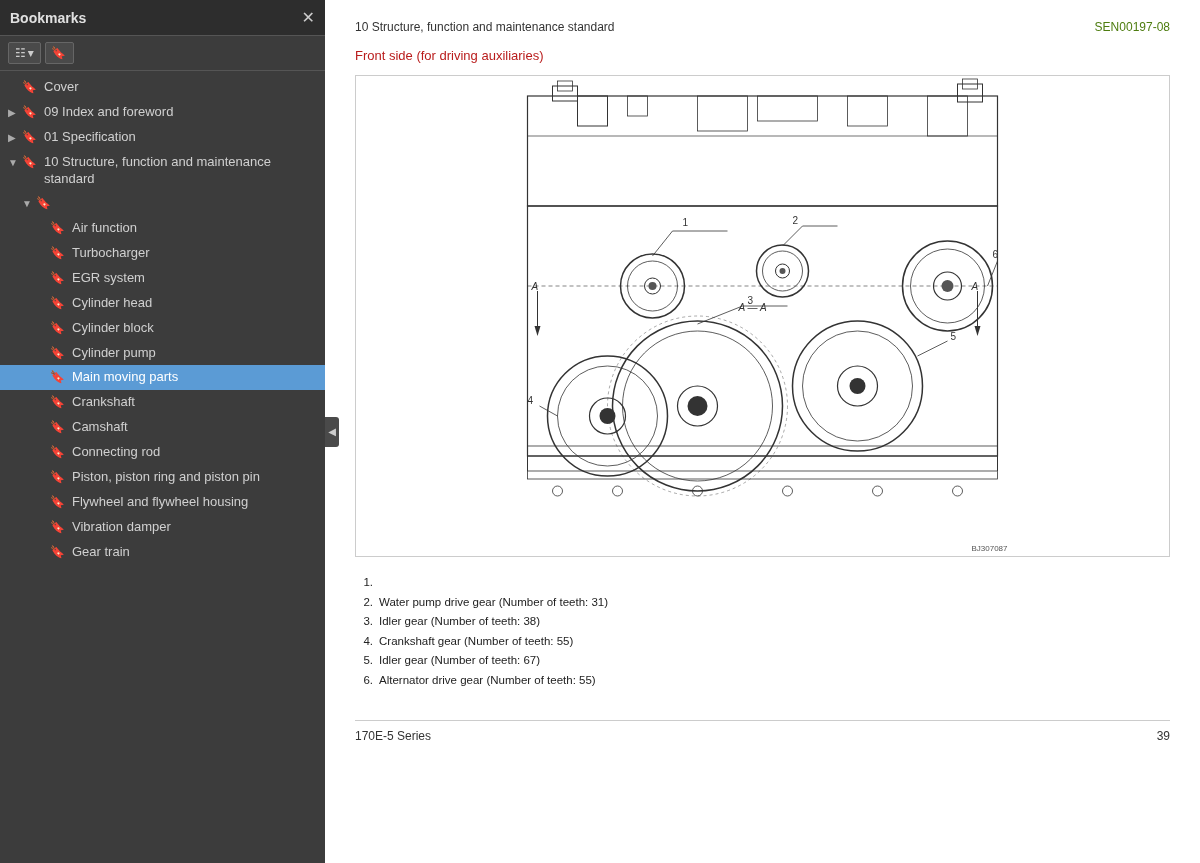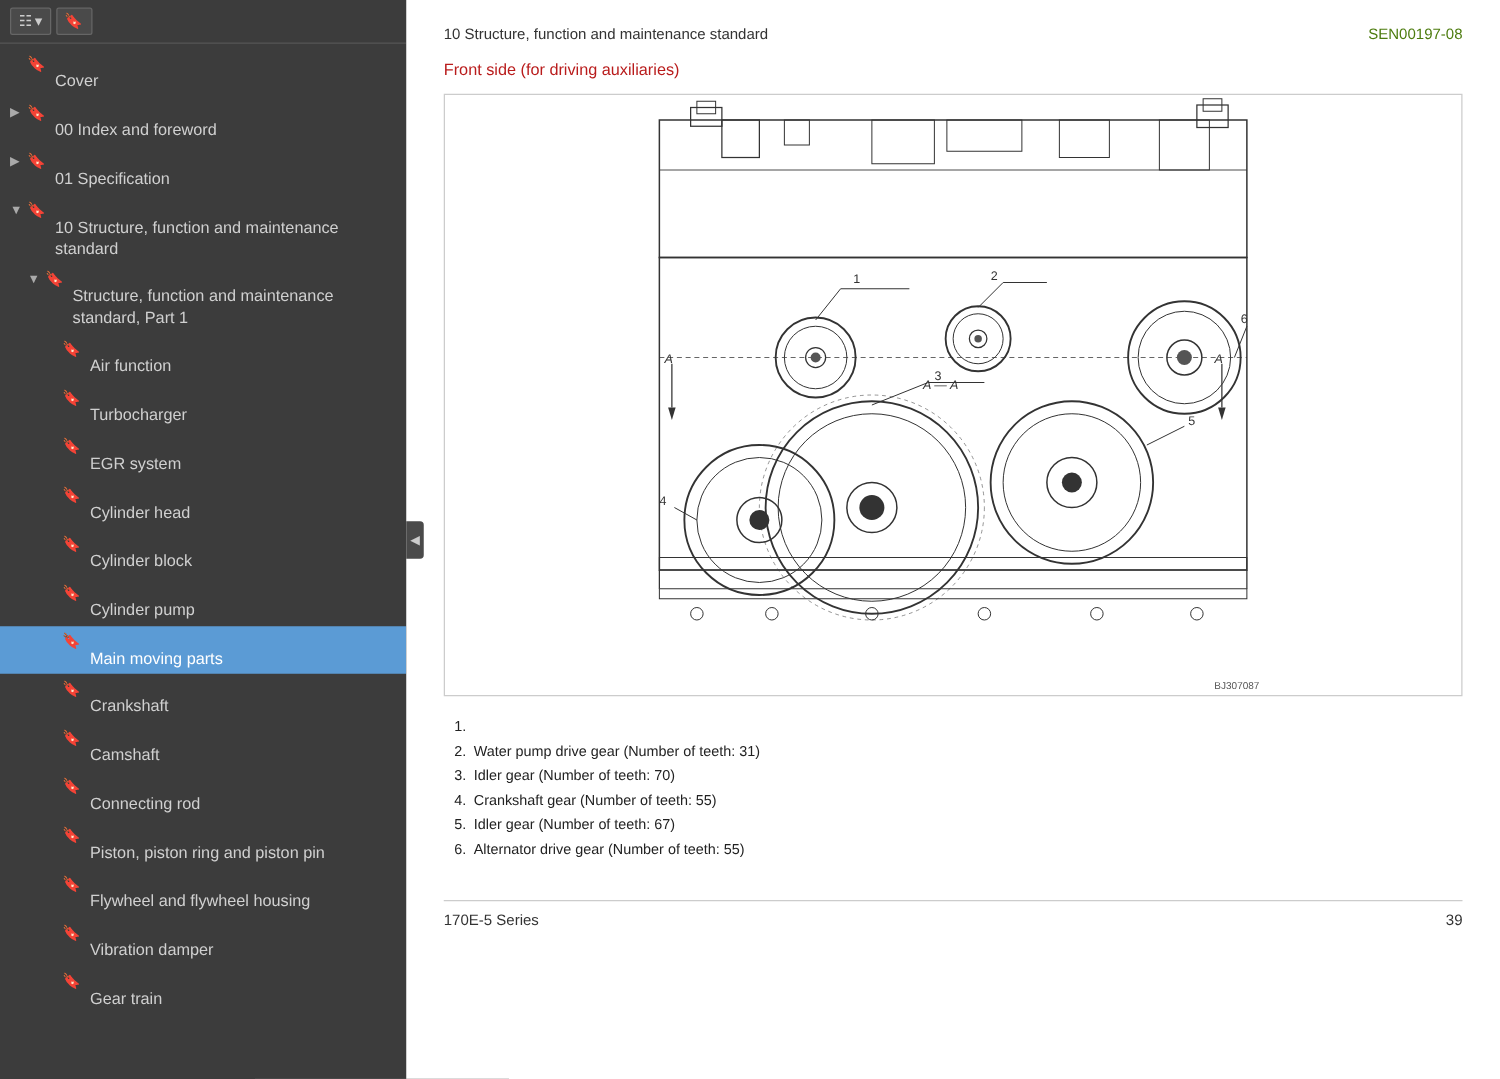--- a/index.html
+++ b/index.html
@@ -97,21 +97,20 @@
       margin-top: 1px;
       color: #aaa;
       font-size: 12px;
     }
 
     .bm-item.active .bookmark-icon { color: #fff; }
 
     .bm-item .label {
       flex: 1;
       word-break: break-word;
-      margin-top: 14px;
     }
 
     .indent-1 { padding-left: 22px; }
     .indent-2 { padding-left: 36px; }
 
     
     #collapse-handle {
       position: absolute;
       right: -14px;
       top: 50%;
@@ -205,59 +204,62 @@
       gap: 35px;
     }
 
     
     .diagram-label { font-size: 10px; fill: #333; font-family: Arial; }
   </style>
 </head>
 <body>
 
 <div id="sidebar">
+  <div id="sidebar-header">
+    <span id="sidebar-title">Bookmarks</span>
+    <button id="sidebar-close">✕</button>
+  </div>
   <div id="sidebar-toolbar">
     <button class="toolbar-btn">
       <span>☷</span>
       <span>▾</span>
     </button>
     <button class="toolbar-btn">
       <span>🔖</span>
     </button>
   </div>
   <div id="bookmark-tree">
 
     <div class="bm-item">
       <span class="arrow"></span>
       <span class="bookmark-icon">🔖</span>
       <span class="label">Cover</span>
     </div>
 
     <div class="bm-item">
       <span class="arrow">▶</span>
       <span class="bookmark-icon">🔖</span>
-      <span class="label">00 Index and foreword</span>
+      <span class="label">09 Index and foreword</span>
     </div>
 
     <div class="bm-item">
       <span class="arrow">▶</span>
       <span class="bookmark-icon">🔖</span>
       <span class="label">01 Specification</span>
     </div>
 
     <div class="bm-item">
       <span class="arrow">▼</span>
       <span class="bookmark-icon">🔖</span>
       <span class="label">10 Structure, function and maintenance standard</span>
     </div>
 
     <div class="bm-item indent-1">
       <span class="arrow">▼</span>
       <span class="bookmark-icon">🔖</span>
-      <span class="label">Structure, function and maintenance standard, Part 1</span>
     </div>
 
     <div class="bm-item indent-2">
       <span class="arrow"></span>
       <span class="bookmark-icon">🔖</span>
       <span class="label">Air function</span>
     </div>
 
     <div class="bm-item indent-2">
       <span class="arrow"></span>
@@ -455,21 +457,21 @@
   <div id="parts-list">
     <div class="part-item">
       <span class="part-num">1.</span>
     </div>
     <div class="part-item">
       <span class="part-num">2.</span>
       <span class="part-text">Water pump drive gear (Number of teeth: 31)</span>
     </div>
     <div class="part-item">
       <span class="part-num">3.</span>
-      <span class="part-text">Idler gear (Number of teeth: 70)</span>
+      <span class="part-text">Idler gear (Number of teeth: 38)</span>
     </div>
     <div class="part-item">
       <span class="part-num">4.</span>
       <span class="part-text">Crankshaft gear (Number of teeth: 55)</span>
     </div>
     <div class="part-item">
       <span class="part-num">5.</span>
       <span class="part-text">Idler gear (Number of teeth: 67)</span>
     </div>
     <div class="part-item">

